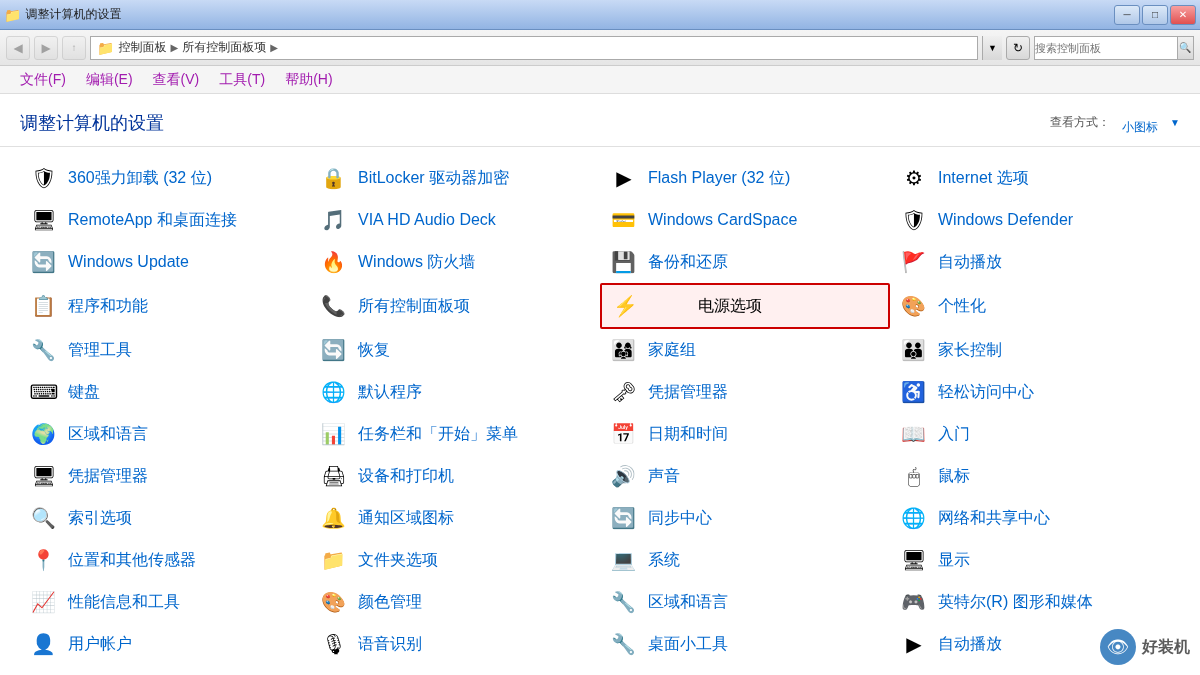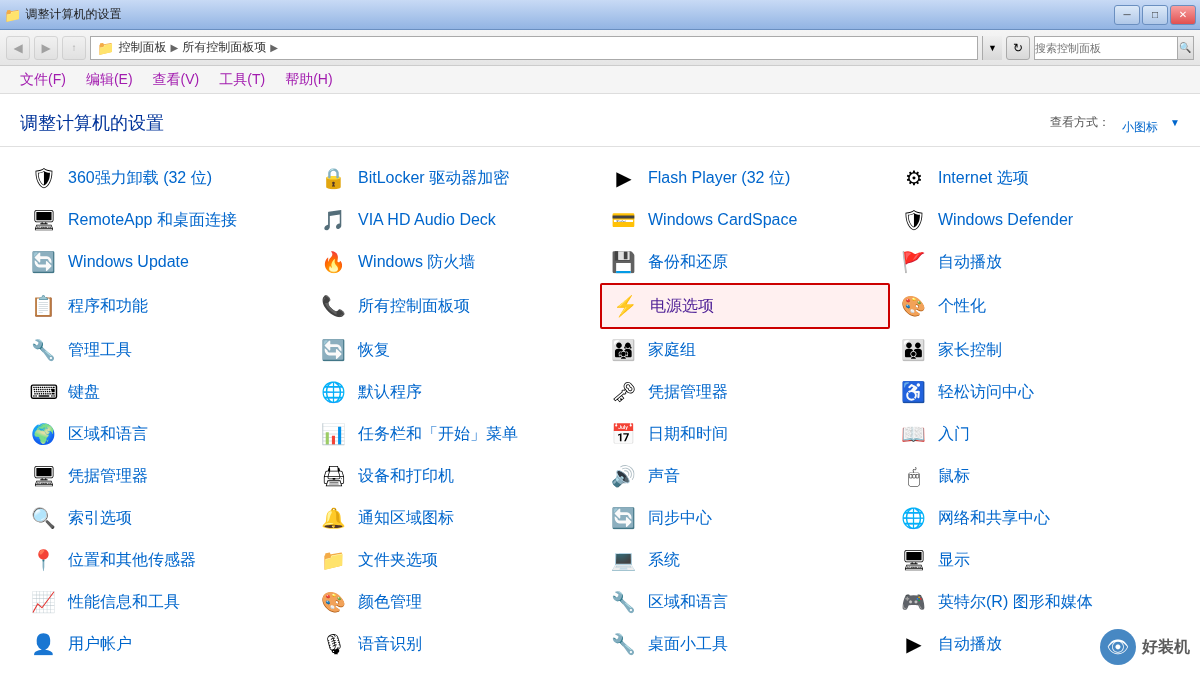--- a/index.html
+++ b/index.html
@@ -222,21 +222,21 @@
       font-size: 16px;
       color: #0066cc;
       line-height: 1.3;
     }
 
     
     .item.highlighted {
       border: 2px solid #cc0000;
       background: #fff0f0;
     }
-    .item.highlighted .item-label { color: #4c1d95; }
+    .item.highlighted .item-label { color: #000000; margin-left: 48px; }
 
     
     .watermark {
       position: fixed;
       bottom: 10px;
       right: 10px;
       display: flex;
       align-items: center;
       gap: 6px;
       opacity: 0.8;

